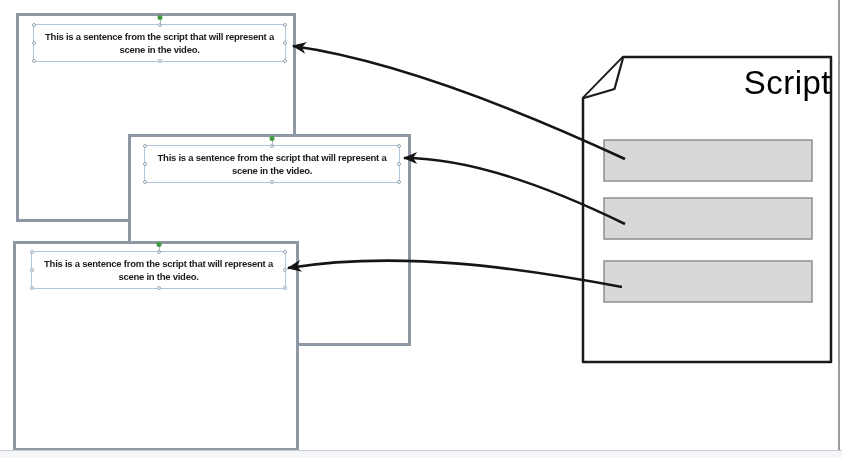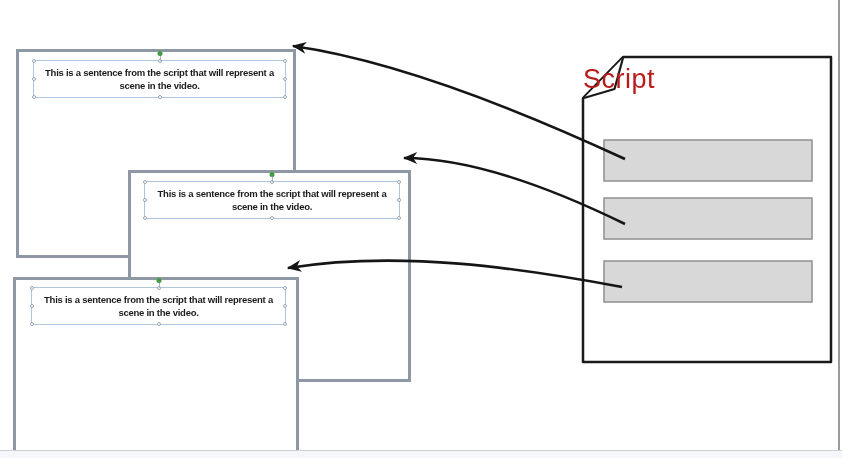--- a/index.html
+++ b/index.html
@@ -1,20 +1,20 @@
 <!DOCTYPE html>
 <html><head>
 <meta charset="utf-8">
 <style>
   html,body{margin:0;padding:0;background:#fff;}
   .canvas{position:relative;width:842px;height:458px;background:#ffffff;overflow:hidden;
           font-family:"Liberation Sans",sans-serif;}
 
   
-  .slide{position:absolute;background:#ffffff;border:3px solid #8e98a4;box-sizing:border-box;margin-top:36px;}
+  .slide{position:absolute;background:#ffffff;border:3px solid #8e98a4;box-sizing:border-box;}
   .slide1{left:16px;top:13px;width:280px;height:209px;z-index:1;}
   .slide2{left:128px;top:134px;width:283px;height:212px;z-index:2;}
   .slide3{left:13px;top:241px;width:286px;height:210px;z-index:3;}
 
   
   .textbox{position:absolute;border:1px solid #aec6e0;box-sizing:border-box;
            text-align:center;color:#1b1b1b;font-weight:600;font-size:9.5px;
            letter-spacing:-0.25px;line-height:13px;padding-top:5px;}
   .tb1{left:14px;top:8px;width:253px;height:38px;}
   .tb2{left:13px;top:8px;width:256px;height:38px;}
@@ -23,22 +23,22 @@
 
   .handle{position:absolute;width:4px;height:4px;background:#ffffff;border:1px solid #9aa7b5;
           border-radius:50%;transform:translate(-50%,-50%);box-sizing:border-box;}
   .rotate-stem{position:absolute;left:50%;top:-7px;width:1px;height:7px;background:#a9b6c3;}
   .rotate-handle{position:absolute;left:50%;top:-10px;width:5px;height:5px;border-radius:50%;
                  background:#3f9c3f;transform:translateX(-50%);}
 
   
   .overlay{position:absolute;left:0;top:0;width:842px;height:458px;z-index:10;pointer-events:none;}
 
-  .doc-title{position:absolute;left:583px;top:64px;width:248px;text-align:left;z-index:11;
-             font-size:27px;color:#b91c1c;letter-spacing:0.5px;}
+  .doc-title{position:absolute;left:583px;top:64px;width:248px;text-align:right;z-index:11;
+             font-size:33px;color:#000000;letter-spacing:0.5px;}
 
   
   .frame-right{position:absolute;right:2px;top:0;width:2px;height:458px;background:#9b9b9b;z-index:12;}
   .bottom-strip{position:absolute;left:0;top:450px;width:842px;height:8px;background:#f4f6fa;
                 border-top:1px solid #cfcfcf;z-index:12;}
 </style>
 </head>
 <body>
 
 <div class="canvas">

